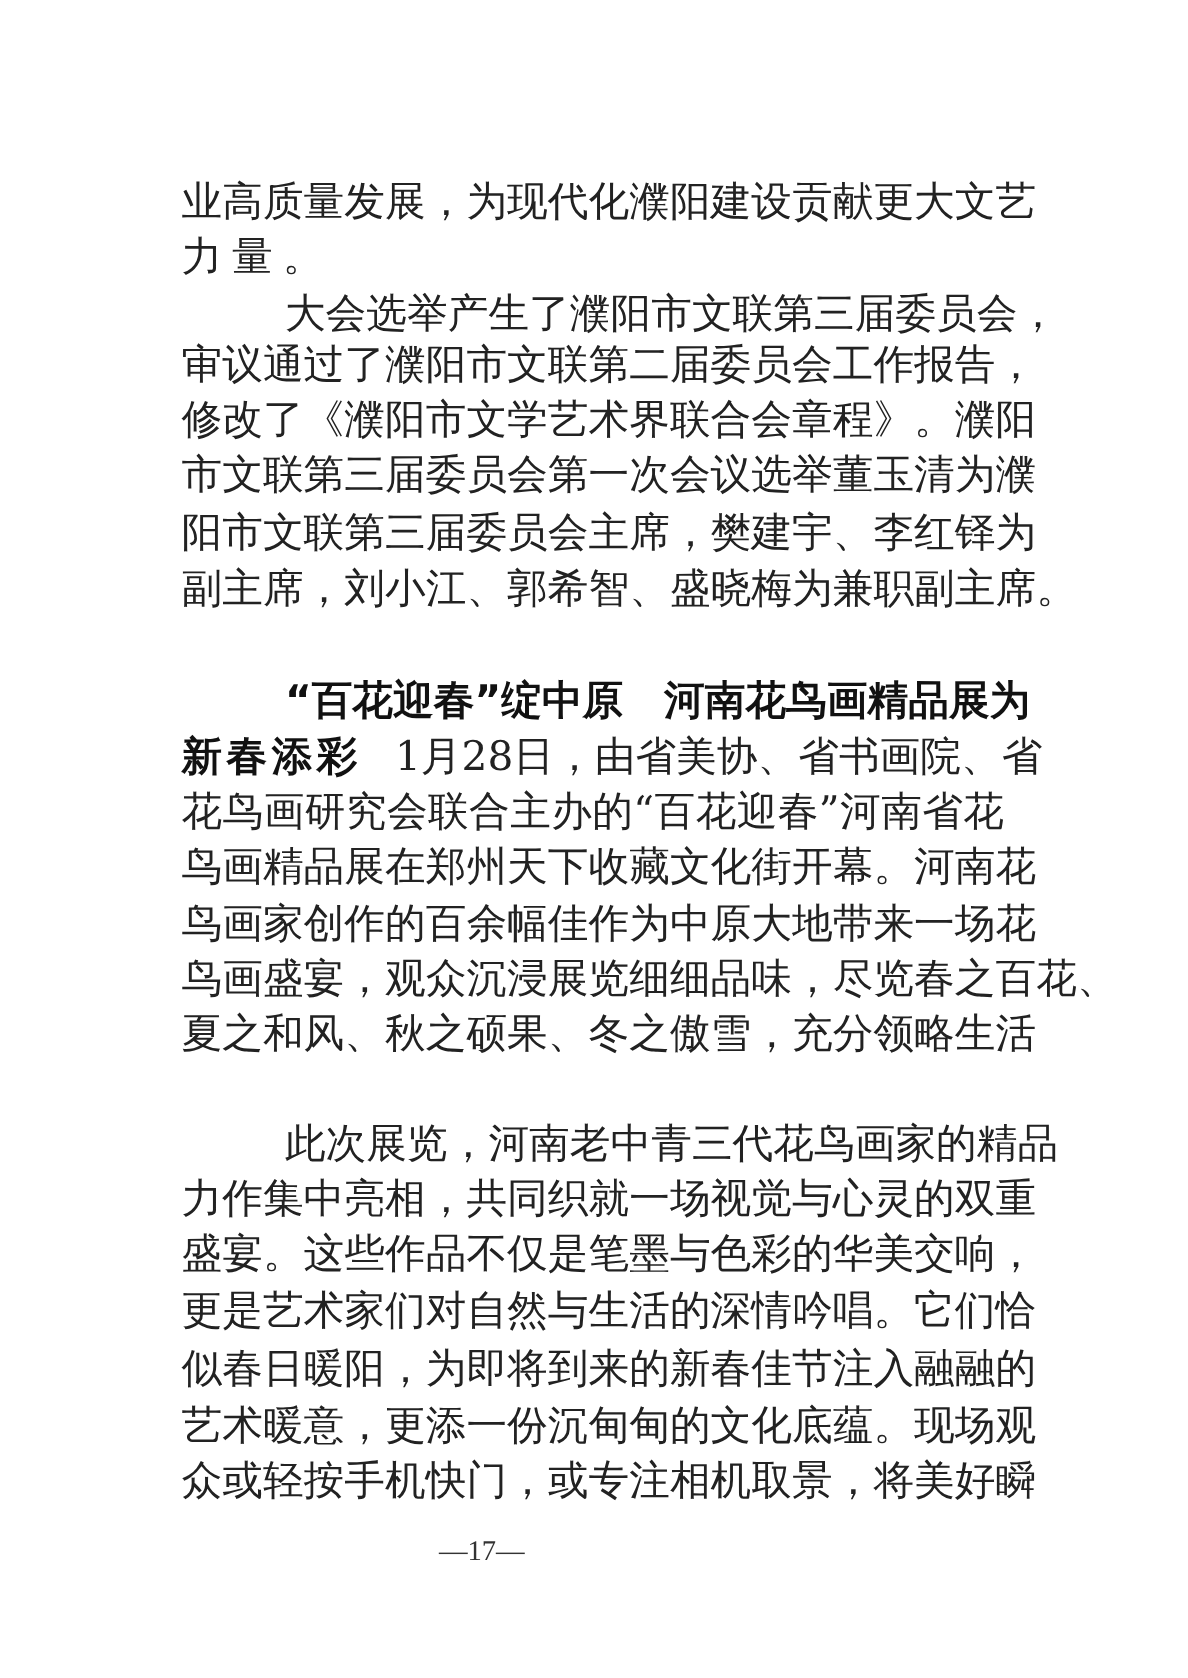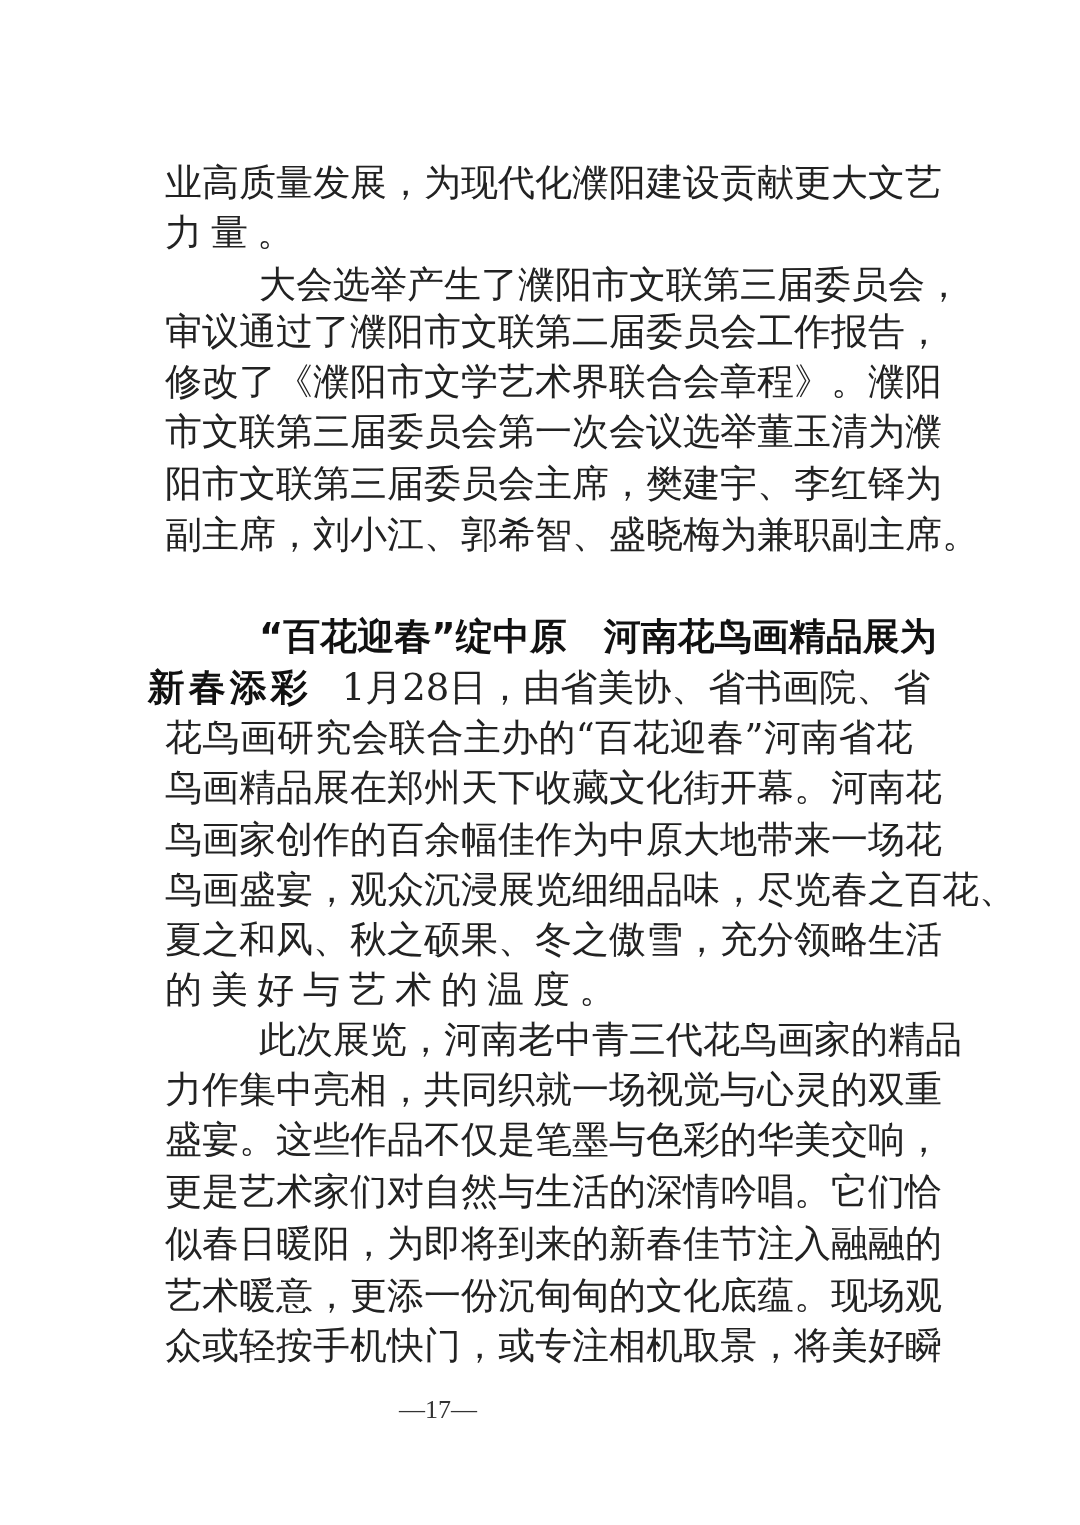--- a/index.html
+++ b/index.html
@@ -248,21 +248,21 @@
       <span>河</span>
       <span>南</span>
       <span>花</span>
       <span>鸟</span>
       <span>画</span>
       <span>精</span>
       <span>品</span>
       <span>展</span>
       <span>为</span>
     </div>
-  <div class="line" style="top:663px; display:flex; justify-content:center; text-align:left; text-align-last:left;">
+  <div class="line" style="top:663px; display:flex; justify-content:flex-start; text-align:left; text-align-last:left;">
     <span class="bold-run" style="letter-spacing:4px">新春添彩</span>
     <span style="flex: 1 1 0%; margin-left: 30px; text-align: justify; text-align-last: justify; display: flex; justify-content: space-between;">
         <span>1</span>
         <span>月</span>
         <span>2</span>
         <span>8</span>
         <span>日</span>
         <span>，</span>
         <span>由</span>
         <span>省</span>
@@ -387,21 +387,20 @@
       <span>傲</span>
       <span>雪</span>
       <span>，</span>
       <span>充</span>
       <span>分</span>
       <span>领</span>
       <span>略</span>
       <span>生</span>
       <span>活</span>
     </div>
-  <div class="line short" style="top:965px">的美好与艺术的温度。</div>
 
   <div class="line indent" style="top: 1015px; display: flex; justify-content: space-between;">
       <span>此</span>
       <span>次</span>
       <span>展</span>
       <span>览</span>
       <span>，</span>
       <span>河</span>
       <span>南</span>
       <span>老</span>

